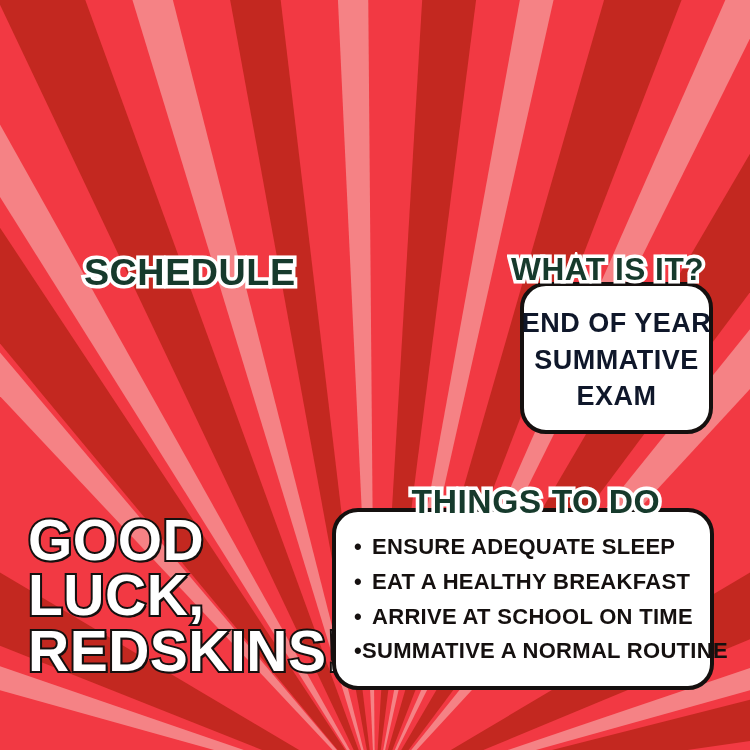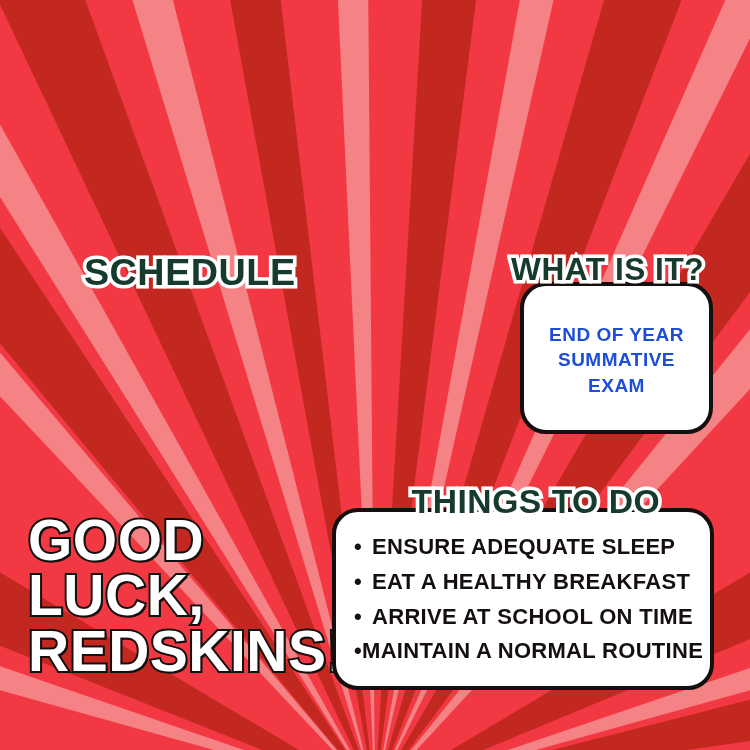--- a/index.html
+++ b/index.html
@@ -109,24 +109,24 @@
   .what-body {
     position: absolute;
     inset: 0;
     display: flex;
     flex-direction: column;
     align-items: center;
     justify-content: center;
     padding-top: 4px;
   }
   .what-row {
-    color: #1d4ed8;
-    font-family: "Liberation Sans", sans-serif;
-    font-weight: 700;
-    font-size: 19px;
+    color: #0f172a;
+    font-family: "Liberation Sans", sans-serif;
+    font-weight: 700;
+    font-size: 27px;
     letter-spacing: 0.5px;
     line-height: 1.35;
     white-space: nowrap;
   }
 
   
   #card-things { left: 332px; top: 508px; width: 382px; height: 182px; }
   #heading-things { left: 414px; top: 483px; font-size: 33px; }
   .todo-list {
     position: absolute;
@@ -235,21 +235,21 @@
       <li class="todo-item">
         <span class="todo-bullet">•</span>
         <span>EAT A HEALTHY BREAKFAST</span>
       </li>
       <li class="todo-item">
         <span class="todo-bullet">•</span>
         <span>ARRIVE AT SCHOOL ON TIME</span>
       </li>
       <li class="todo-item">
         <span class="todo-bullet">•</span>
-        <span>MAINTAIN A NORMAL ROUTINE</span>
+        <span>SUMMATIVE A NORMAL ROUTINE</span>
       </li>
     </ul>
   </div>
   <span class="card-heading" id="heading-things">THINGS TO DO</span>
 
   <div class="goodluck">
     <span class="goodluck-line">GOOD</span>
     <span class="goodluck-line">LUCK,</span>
     <span class="goodluck-line">REDSKINS!</span>
   </div>

